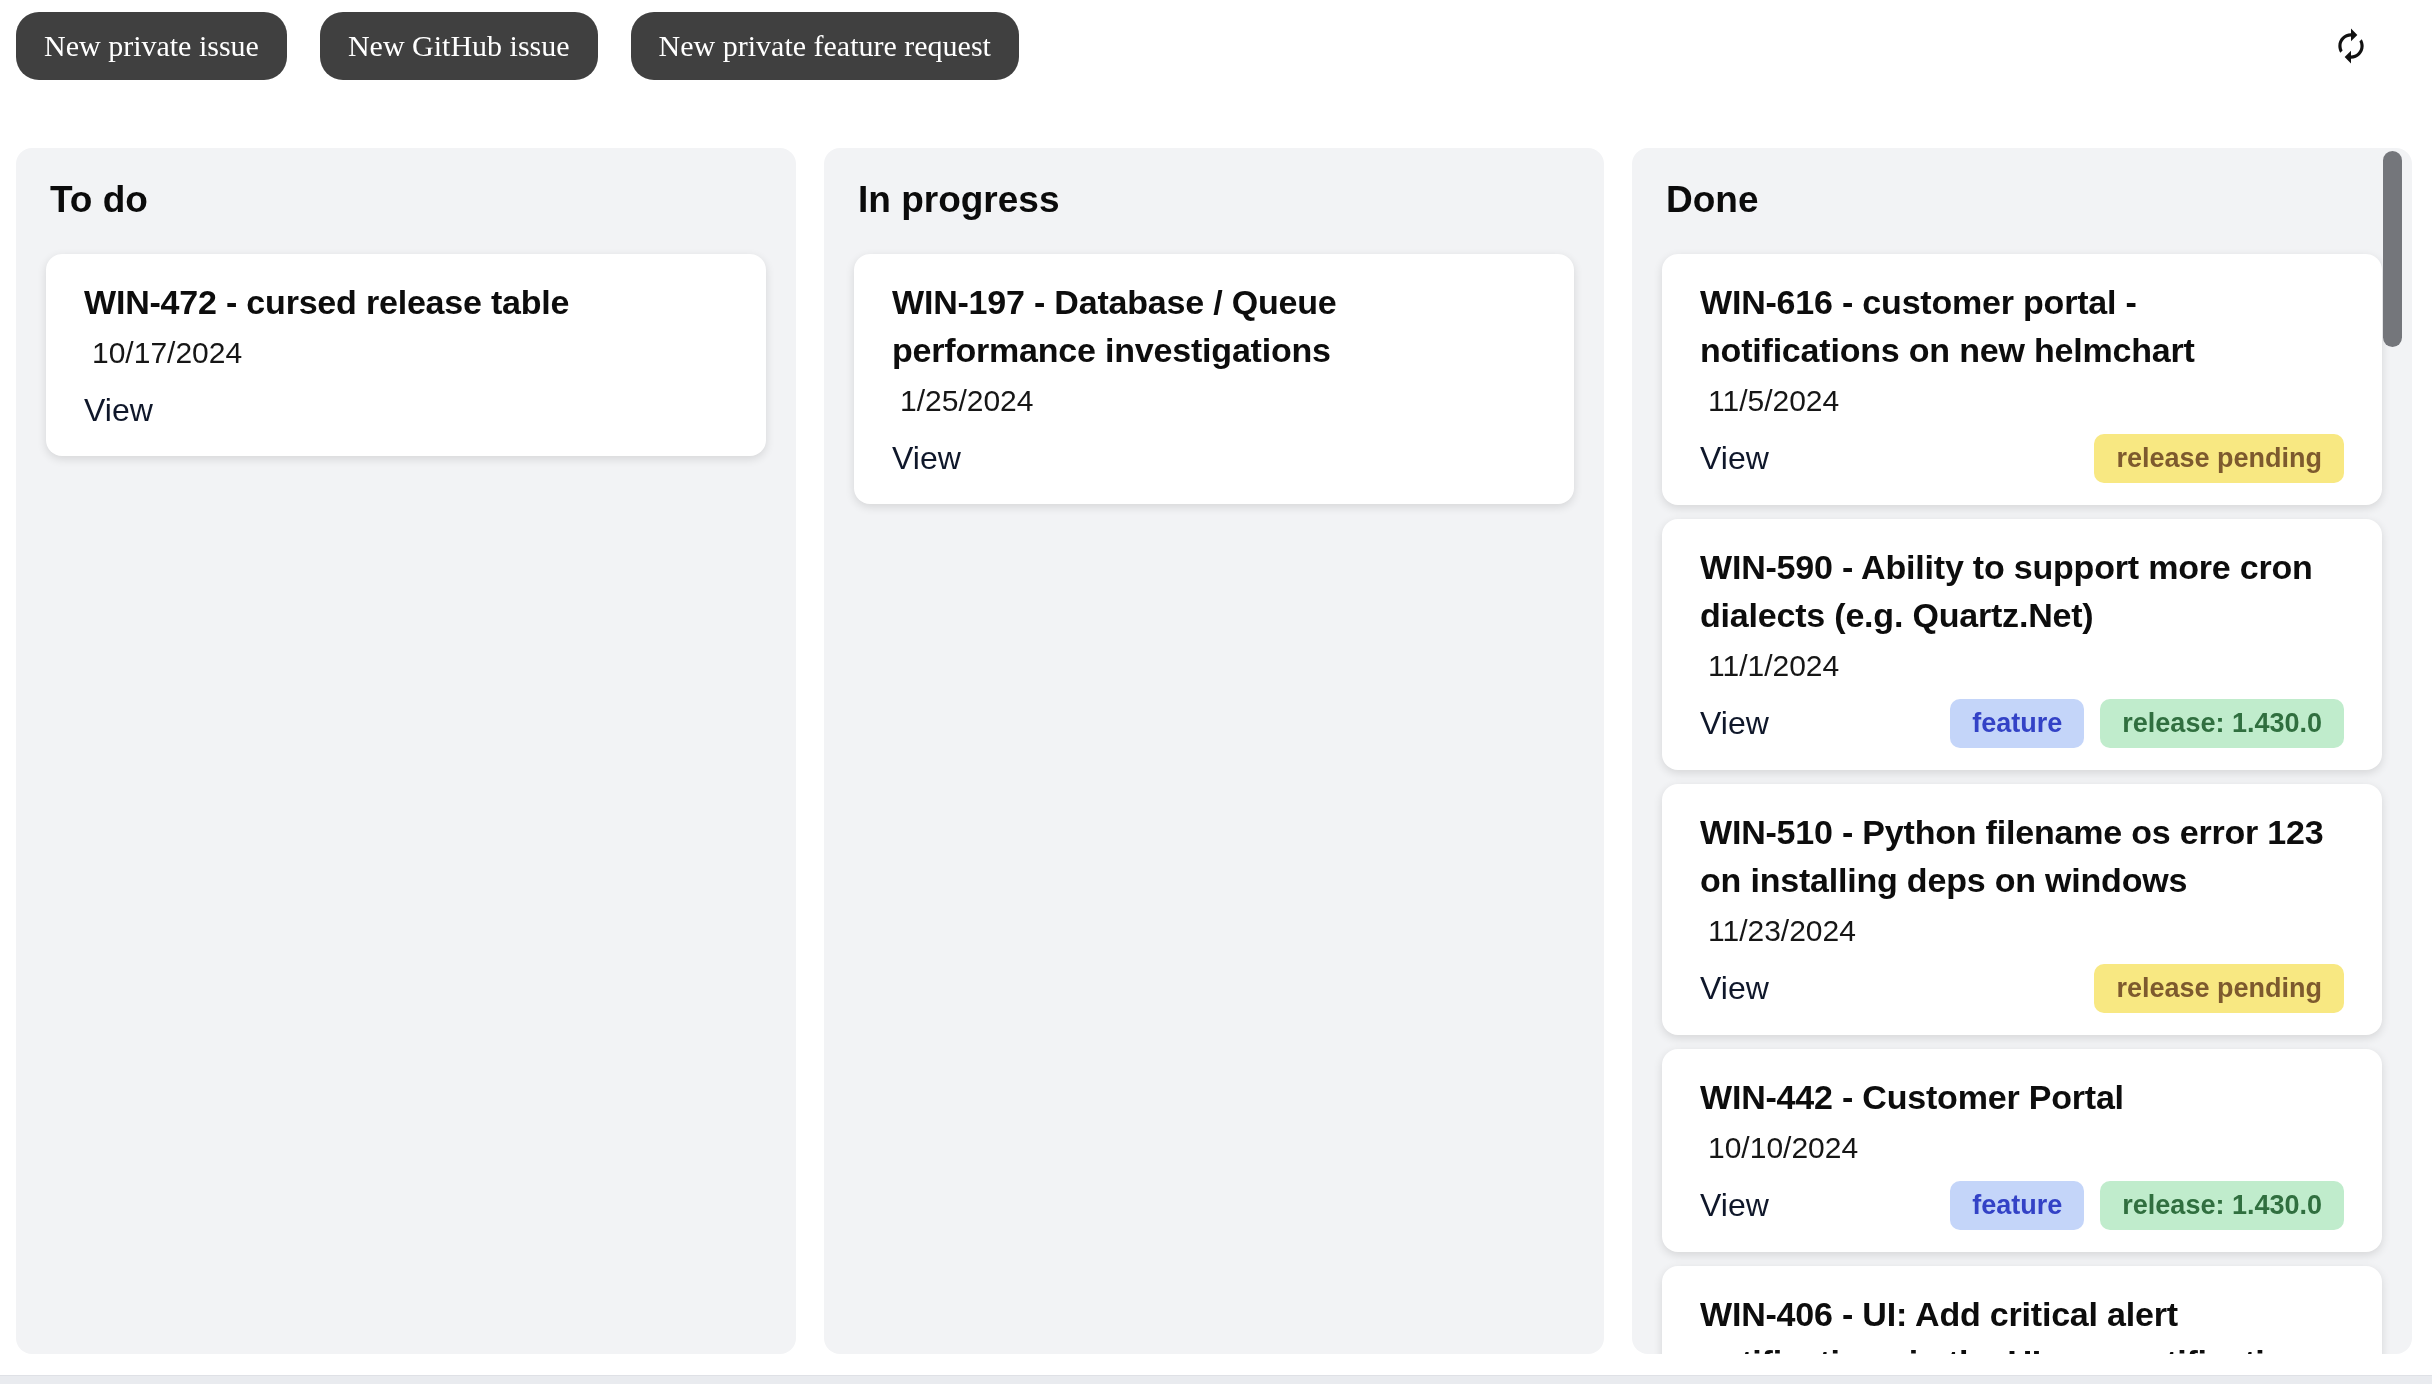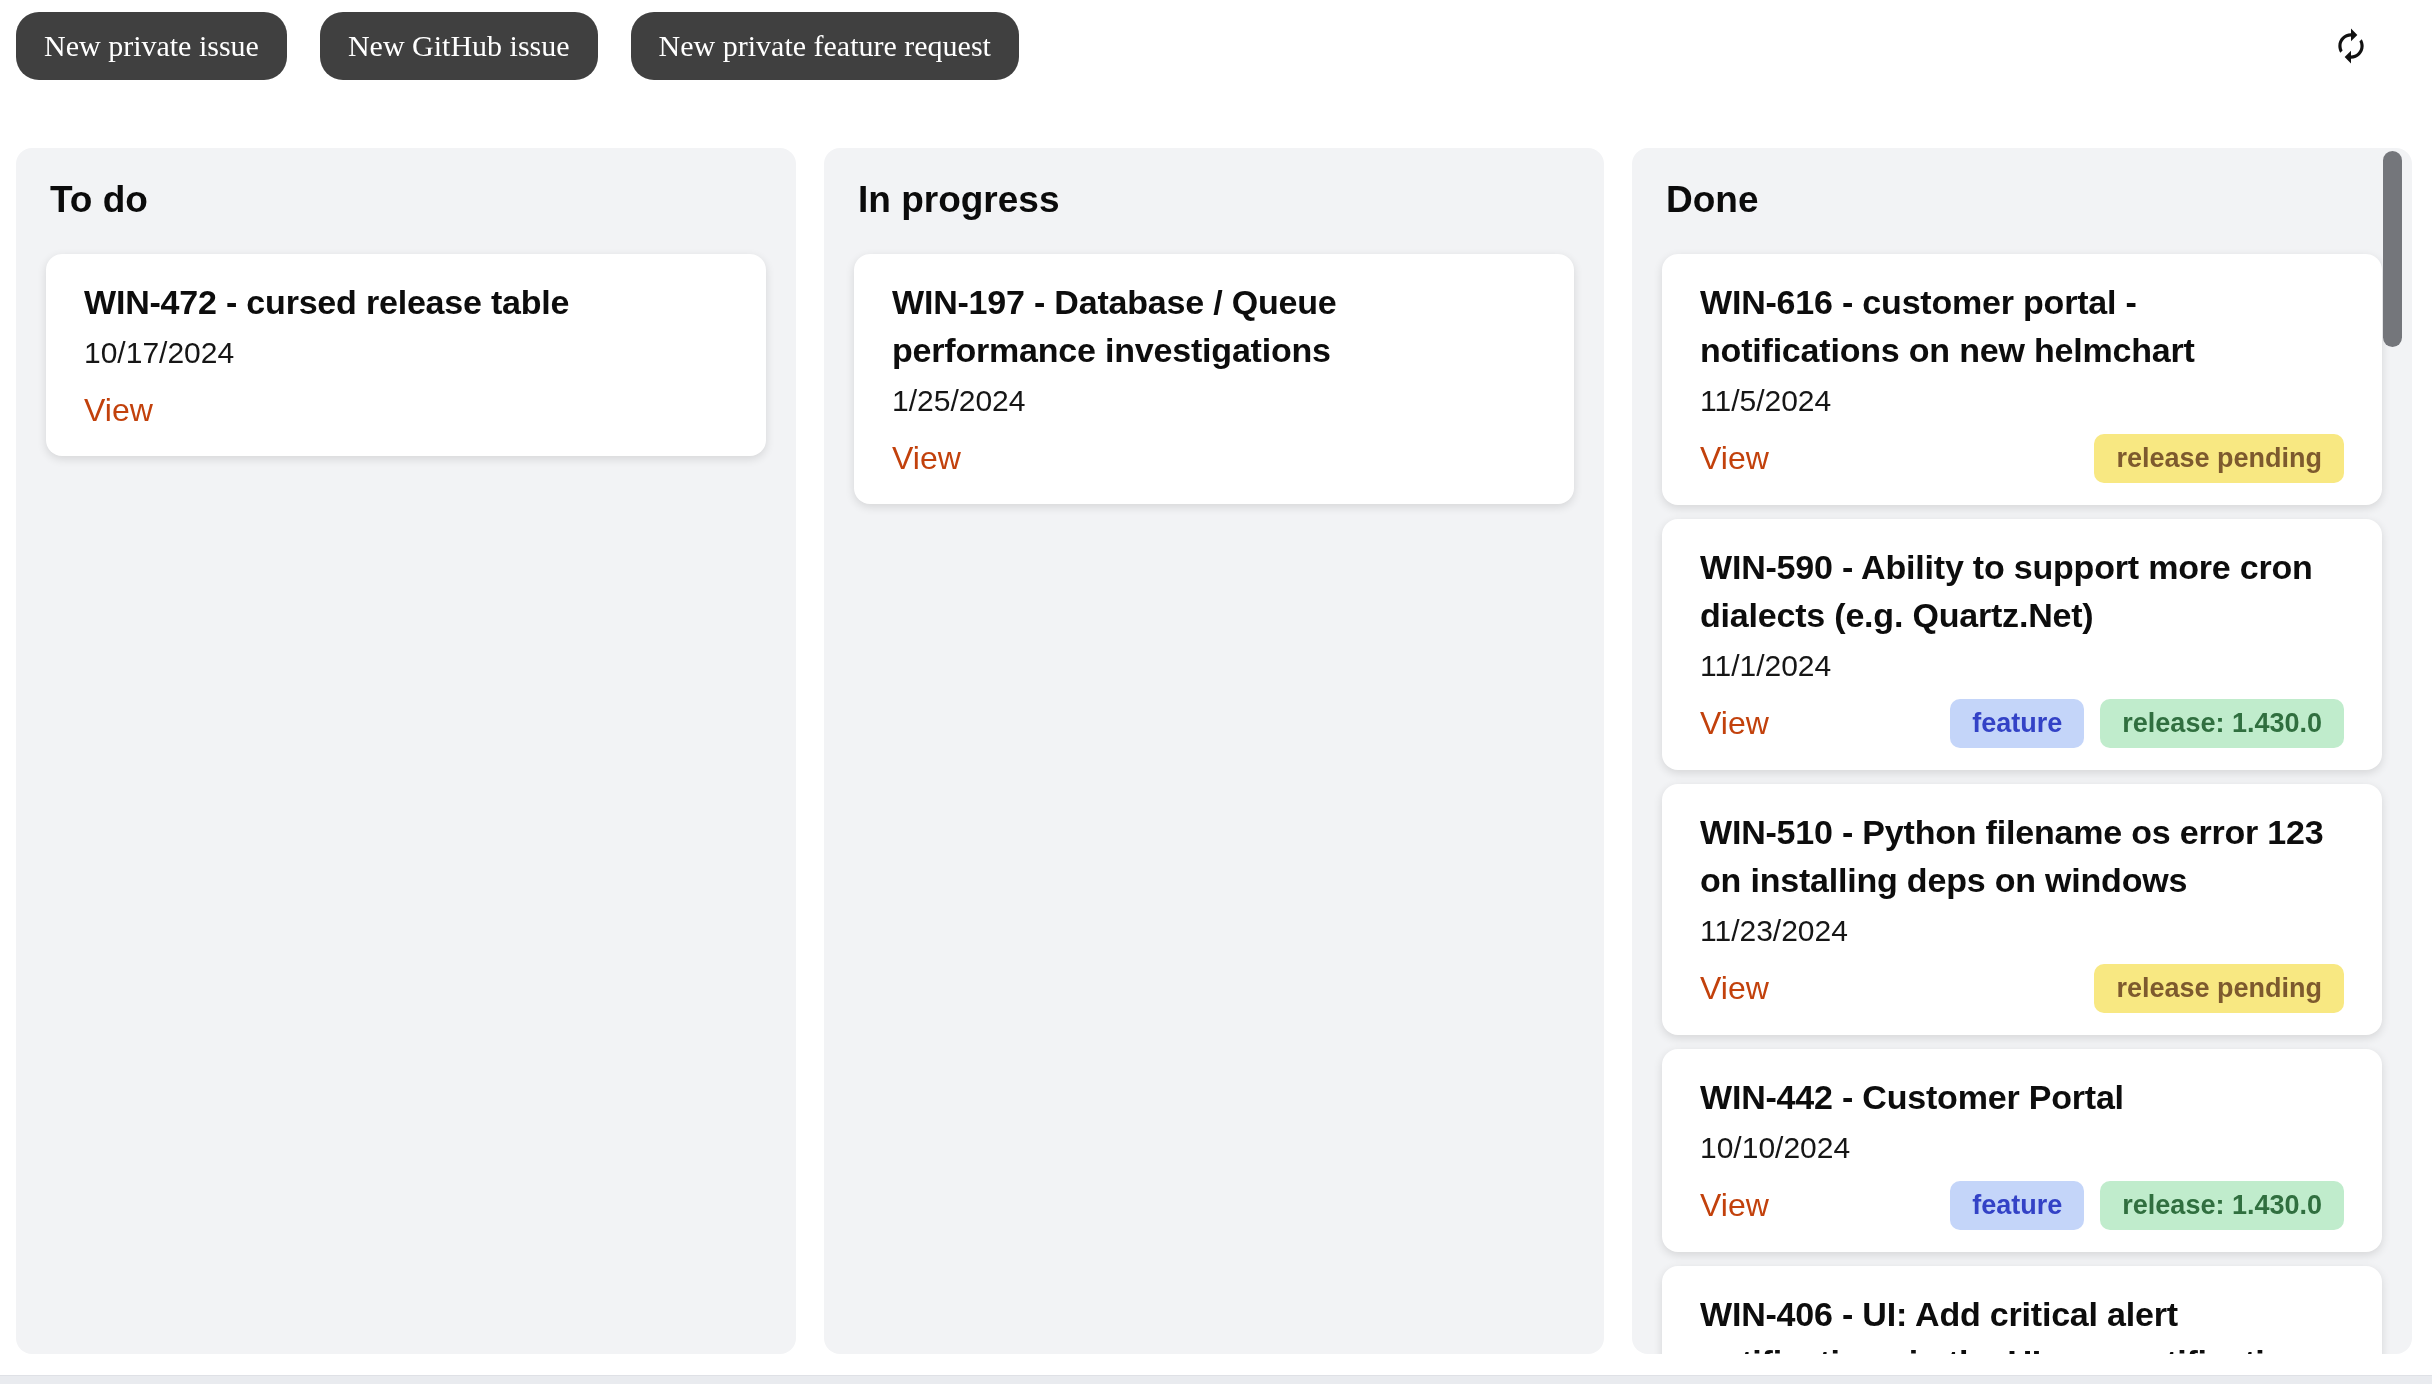--- a/index.html
+++ b/index.html
@@ -82,31 +82,32 @@
     font-weight: 700;
     line-height: 48px;
     color: #0d0d0d;
     letter-spacing: -0.2px;
   }
   .card-date {
     font-size: 30px;
     line-height: 38px;
     margin-top: 8px;
     color: #161616;
+    margin-left: 8px;
   }
   .card-footer {
     margin-top: 14px;
     min-height: 48px;
     display: flex;
     align-items: center;
     justify-content: space-between;
   }
   .view-link {
     font-size: 32px;
-    color: #c2410c;
+    color: #0f172a;
     text-decoration: none;
     cursor: pointer;
   }
   .badges { display: flex; gap: 16px; }
   .badge {
     display: inline-block;
     font-size: 27px;
     font-weight: 700;
     line-height: 27px;
     padding: 11px 22px;

